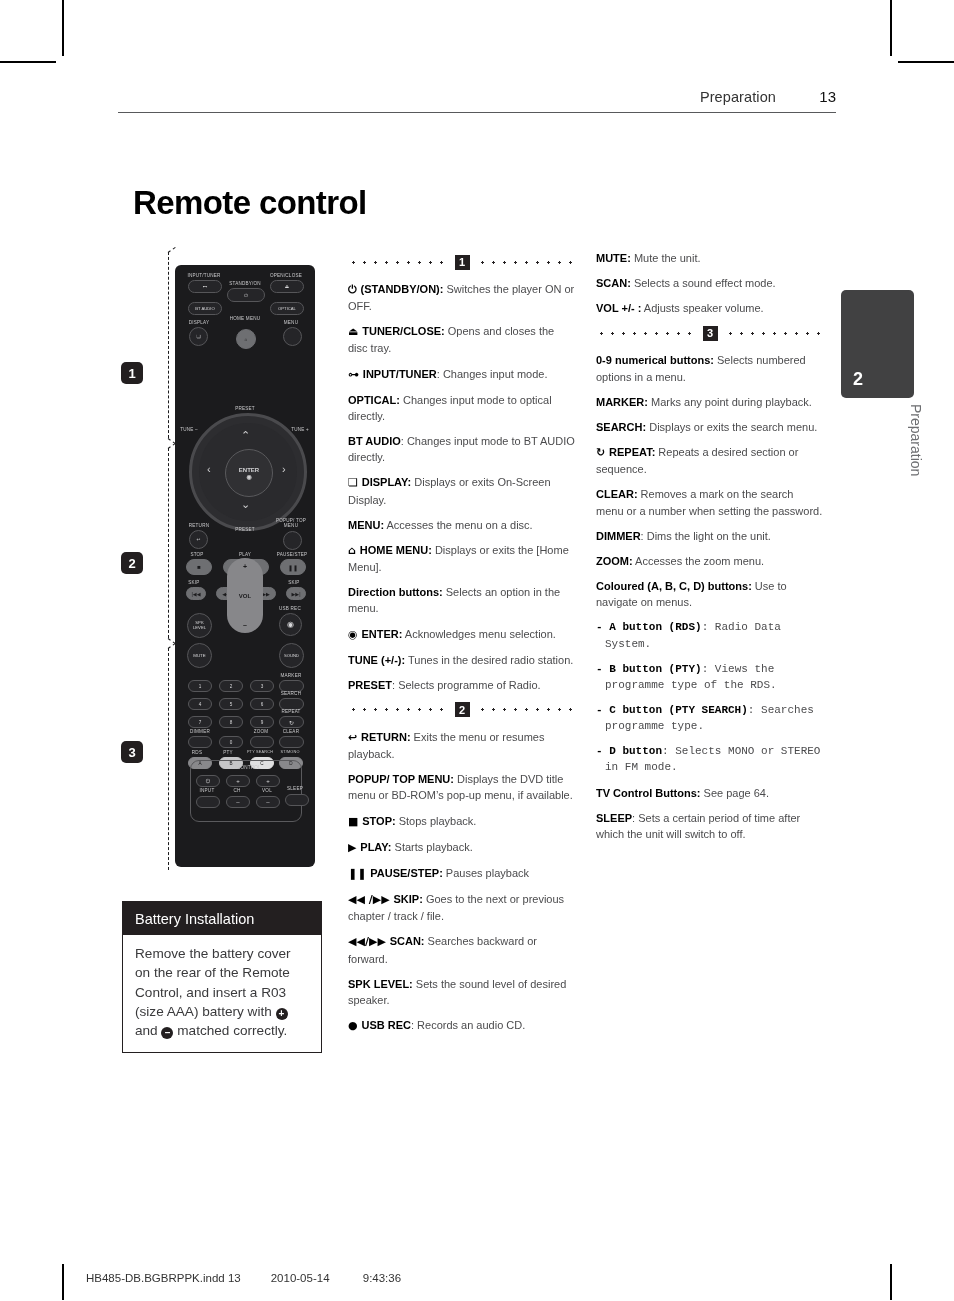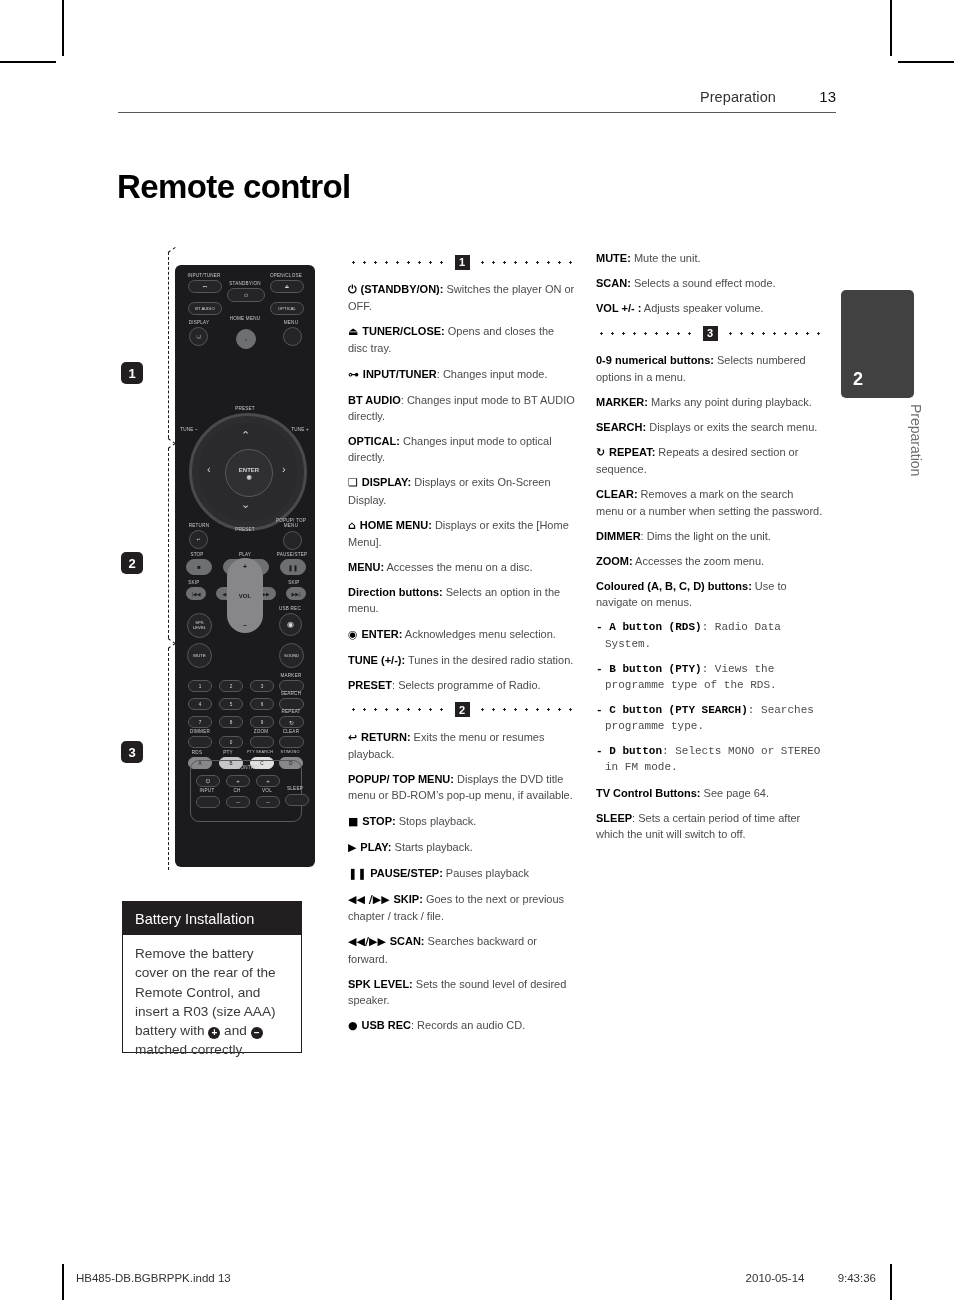--- a/index.html
+++ b/index.html
@@ -27,21 +27,21 @@
   }
   #header .hdr-row{
     display:flex;justify-content:flex-end;align-items:baseline;
     font-size:14.5px;color:#333;padding-bottom:7px;
   }
   #header .hdr-title{letter-spacing:.1px;}
   #header .hdr-page{font-size:15px;color:#111;margin-left:34px;width:26px;text-align:right;}
   #header .rule{border-bottom:1.3px solid #58595b;width:100%;}
 
   h1#page-title{
-    position:absolute;left:117px;top:168px;margin:0;
+    position:absolute;left:117px;top:168px;margin:16px;
     font-size:33px;font-weight:bold;letter-spacing:-0.6px;color:#000;
   }
 
   
   #side-tab{
     position:absolute;left:841px;top:290px;width:73px;height:108px;
     background:#414142;border-radius:5px;
   }
   #side-tab .num{
     position:absolute;left:12px;bottom:8px;color:#fff;
@@ -87,21 +87,21 @@
 
   
   .dash{position:absolute;border-left:1.6px dashed #1b1b1d;}
   .dashh{position:absolute;border-top:1.6px dashed #1b1b1d;}
   .marker{
     position:absolute;width:22px;height:22px;border-radius:5px;background:#231f20;
     color:#fff;font-size:13px;font-weight:bold;display:flex;align-items:center;justify-content:center;
   }
 
   
-  #battery-box{position:absolute;left:122px;top:901px;width:180px;height:152px;
+  #battery-box{position:absolute;left:122px;top:901px;width:200px;height:152px;
       border:1px solid #231f20;box-sizing:border-box;background:#fff;}
   #battery-box .bhead{background:#231f20;color:#fff;height:33px;display:flex;align-items:center;
       padding-left:12px;font-size:14.5px;}
   #battery-box .bbody{padding:9px 12px 0 12px;font-size:13.6px;line-height:1.42;color:#3a3a3c;}
   .sym{display:inline-block;width:12px;height:12px;border-radius:50%;background:#231f20;color:#fff;
        font-size:10px;line-height:12px;text-align:center;vertical-align:-1px;font-weight:bold;}
 
   
   .col{position:absolute;top:250px;width:228px;}
   #col-1{left:348px;}
@@ -112,21 +112,21 @@
   .glyph{font-family:"DejaVu Sans", sans-serif;color:#000;font-weight:bold;}
 
   .divider{display:flex;align-items:center;justify-content:center;margin:4px 0 11px 0;height:16px;}
   .divider .dots{flex:1;height:3px;
       background-image:radial-gradient(circle, #231f20 1.3px, transparent 1.4px);
       background-size:11px 3px;background-position:0 50%;background-repeat:repeat-x;}
   .divider .box{width:15px;height:15px;background:#231f20;color:#fff;font-size:11px;font-weight:bold;
       display:flex;align-items:center;justify-content:center;margin:0 7px;flex:none;}
 
   
-  #footer{position:absolute;left:76px;top:1272px;width:800px;display:flex;justify-content:space-between;
+  #footer{position:absolute;left:86px;top:1272px;width:800px;display:flex;justify-content:flex-start;
      font-size:11.5px;color:#333;font-family:"Liberation Sans",sans-serif;}
   #footer .right span{margin-left:30px;}
   .frule{position:absolute;background:#000;width:1.6px;height:36px;top:1264px;}
 </style>
 </head>
 <body>
 
 <div class="page">
 
   <div class="crop v" style="left:62px;top:0;"></div>
@@ -336,25 +336,25 @@
 
   <div class="col" id="col-1">
       <div class="divider">
         <span class="dots"></span>
         <span class="box">1</span>
         <span class="dots"></span>
       </div>
       <p class="para"><span class="glyph">⏻ </span><b>(STANDBY/ON):</b><span> Switches the player ON or OFF.</span></p>
       <p class="para"><span class="glyph">⏏ </span><b>TUNER/CLOSE:</b><span> Opens and closes the disc tray.</span></p>
       <p class="para"><span class="glyph">⊶ </span><b>INPUT/TUNER</b><span>: Changes input mode.</span></p>
+      <p class="para"><b>OPTICAL:</b><span> Changes input mode to optical directly.</span></p>
       <p class="para"><b>BT AUDIO</b><span>: Changes input mode to BT AUDIO directly.</span></p>
-      <p class="para"><b>OPTICAL:</b><span> Changes input mode to optical directly.</span></p>
       <p class="para"><span class="glyph">❏ </span><b>DISPLAY:</b><span> Displays or exits On-Screen Display.</span></p>
+      <p class="para"><b>MENU:</b><span> Accesses the menu on a disc.</span></p>
       <p class="para"><span class="glyph">⌂ </span><b>HOME MENU:</b><span> Displays or exits the [Home Menu].</span></p>
-      <p class="para"><b>MENU:</b><span> Accesses the menu on a disc.</span></p>
       <p class="para"><b>Direction buttons:</b><span> Selects an option in the menu.</span></p>
       <p class="para"><span class="glyph">◉ </span><b>ENTER:</b><span> Acknowledges menu selection.</span></p>
       <p class="para"><b>TUNE (+/-):</b><span> Tunes in the desired radio station.</span></p>
       <p class="para"><b>PRESET</b><span>: Selects programme of Radio.</span></p>
       <div class="divider">
         <span class="dots"></span>
         <span class="box">2</span>
         <span class="dots"></span>
       </div>
       <p class="para"><span class="glyph">↩ </span><b>RETURN:</b><span> Exits the menu or resumes playback.</span></p>

